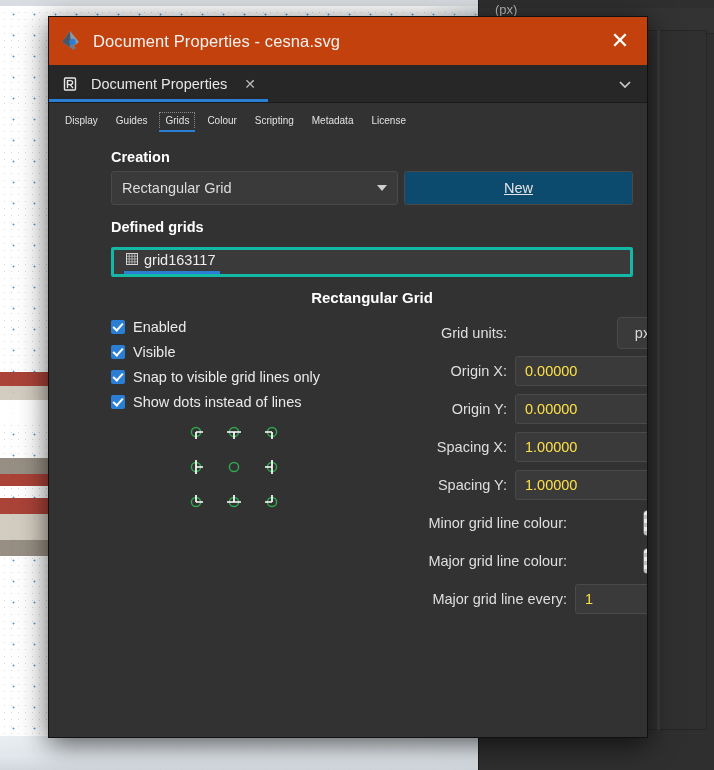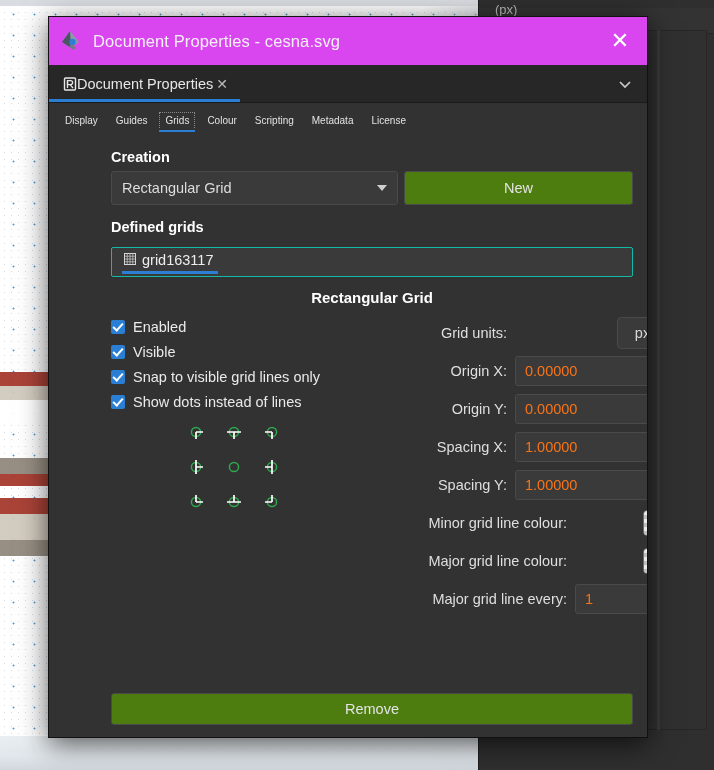--- a/index.html
+++ b/index.html
@@ -68,21 +68,21 @@
   .dialog {
     position: absolute; left: 48px; top: 16px;
     width: 600px; height: 722px;
     background: #323232;
     border: 1px solid #111;
     box-shadow: 0 6px 26px rgba(0,0,0,.65);
     display: flex; flex-direction: column;
   }
 
   .titlebar {
-    height: 48px; background: #d946ef;
+    height: 48px; background: #c2410c;
     display: flex; align-items: center; padding: 0 10px 0 10px;
     flex: 0 0 auto;
   }
   .logo {
     width: 24px; height: 24px; margin-right: 10px; flex: 0 0 auto;
   }
   .title-text {
     color: #f2f2f2; font-size: 16.5px; letter-spacing: .1px;
     white-space: nowrap;
   }
@@ -93,21 +93,21 @@
     line-height: 1; cursor: pointer; font-weight: 300;
   }
 
   .tabstrip {
     height: 38px; background: #272727;
     display: flex; align-items: stretch; flex: 0 0 auto;
     border-bottom: 1px solid #1b1b1b;
     position: relative;
   }
   .doc-tab {
-    display: flex; align-items: center; gap: 0;
+    display: flex; align-items: center; gap: 14px;
     padding: 0 12px 0 14px; background: #272727;
     position: relative; cursor: pointer;
   }
   .doc-tab::after {
     content: ""; position: absolute; left: 0; right: 0; bottom: 0;
     height: 3px; background: #2a7fd4;
   }
   .doc-tab-ico { width: 14px; height: 14px; flex: 0 0 auto; }
   .doc-tab-label { color: #e6e6e6; font-size: 14.5px; white-space: nowrap; }
   .doc-tab-close { color: #b9b9b9; font-size: 14px; margin-left: 3px; cursor: pointer; }
@@ -149,29 +149,30 @@
     border: 1px solid #4a4a4a; border-radius: 3px;
     display: flex; align-items: center; padding: 0 10px;
     color: #dcdcdc; font-size: 14.5px; cursor: pointer;
   }
   .combo .cval { flex: 1 1 auto; }
   .tri-down {
     width: 0; height: 0; border-left: 5px solid transparent;
     border-right: 5px solid transparent; border-top: 6px solid #cfcfcf;
   }
   .btn {
-    height: 34px; background: #4d7c0f; border: 1px solid #4a4a4a;
+    height: 34px; background: #0c4a6e; border: 1px solid #4a4a4a;
     border-radius: 3px; color: #e4e4e4; font-size: 14.5px;
     display: flex; align-items: center; justify-content: center;
     cursor: pointer;
+    text-decoration: underline;
   }
   .btn-new { width: 229px; }
 
   .grid-list {
-    margin-top: 6px; background: #3a3a3a; border: 1px solid #14b8a6;
+    margin-top: 6px; background: #3a3a3a; border: 3px solid #14b8a6;
     border-radius: 2px; height: 30px; display: flex; align-items: center;
     padding: 0 8px;
   }
   .grid-item {
     display: flex; align-items: center; gap: 6px;
     position: relative; padding: 0 4px 4px 4px; cursor: pointer;
   }
   .grid-item::after {
     content: ""; position: absolute; left: 2px; right: 0; bottom: -1px;
     height: 3px; background: #2a7fd4;
@@ -223,21 +224,21 @@
     color: #dfdfdf; font-size: 14.5px; text-align: right;
     width: 116px; flex: 0 0 auto;
   }
   .flabel.wide { width: 176px; }
   .spin {
     flex: 1 1 auto; height: 30px; background: #3a3a3a;
     border: 1px solid #4a4a4a; border-radius: 3px;
     display: flex; align-items: center; padding: 0 4px 0 9px;
   }
   .spin-val {
-    flex: 1 1 auto; color: #f97316; font-size: 14.5px;
+    flex: 1 1 auto; color: #fde047; font-size: 14.5px;
   }
   .spin-btn {
     width: 15px; text-align: center; color: #dcdcdc; font-size: 16px;
     cursor: pointer; line-height: 1;
   }
   .units-combo {
     width: 70px; height: 32px; background: #3a3a3a;
     border: 1px solid #4a4a4a; border-radius: 4px;
     display: flex; align-items: center; justify-content: center; gap: 9px;
     color: #d8d8d8; font-size: 14.5px; cursor: pointer;
@@ -510,19 +511,16 @@
             <span class="spin spin-small">
               <span class="spin-val">1</span>
               <span class="spin-btn">−</span>
               <span class="spin-btn">+</span>
             </span>
           </div>
 
         </div>
       </div>
 
-      <div class="remove-wrap">
-        <div class="btn btn-remove">Remove</div>
-      </div>
 
     </div>
   </div>
 </div>
 
 </body></html>

